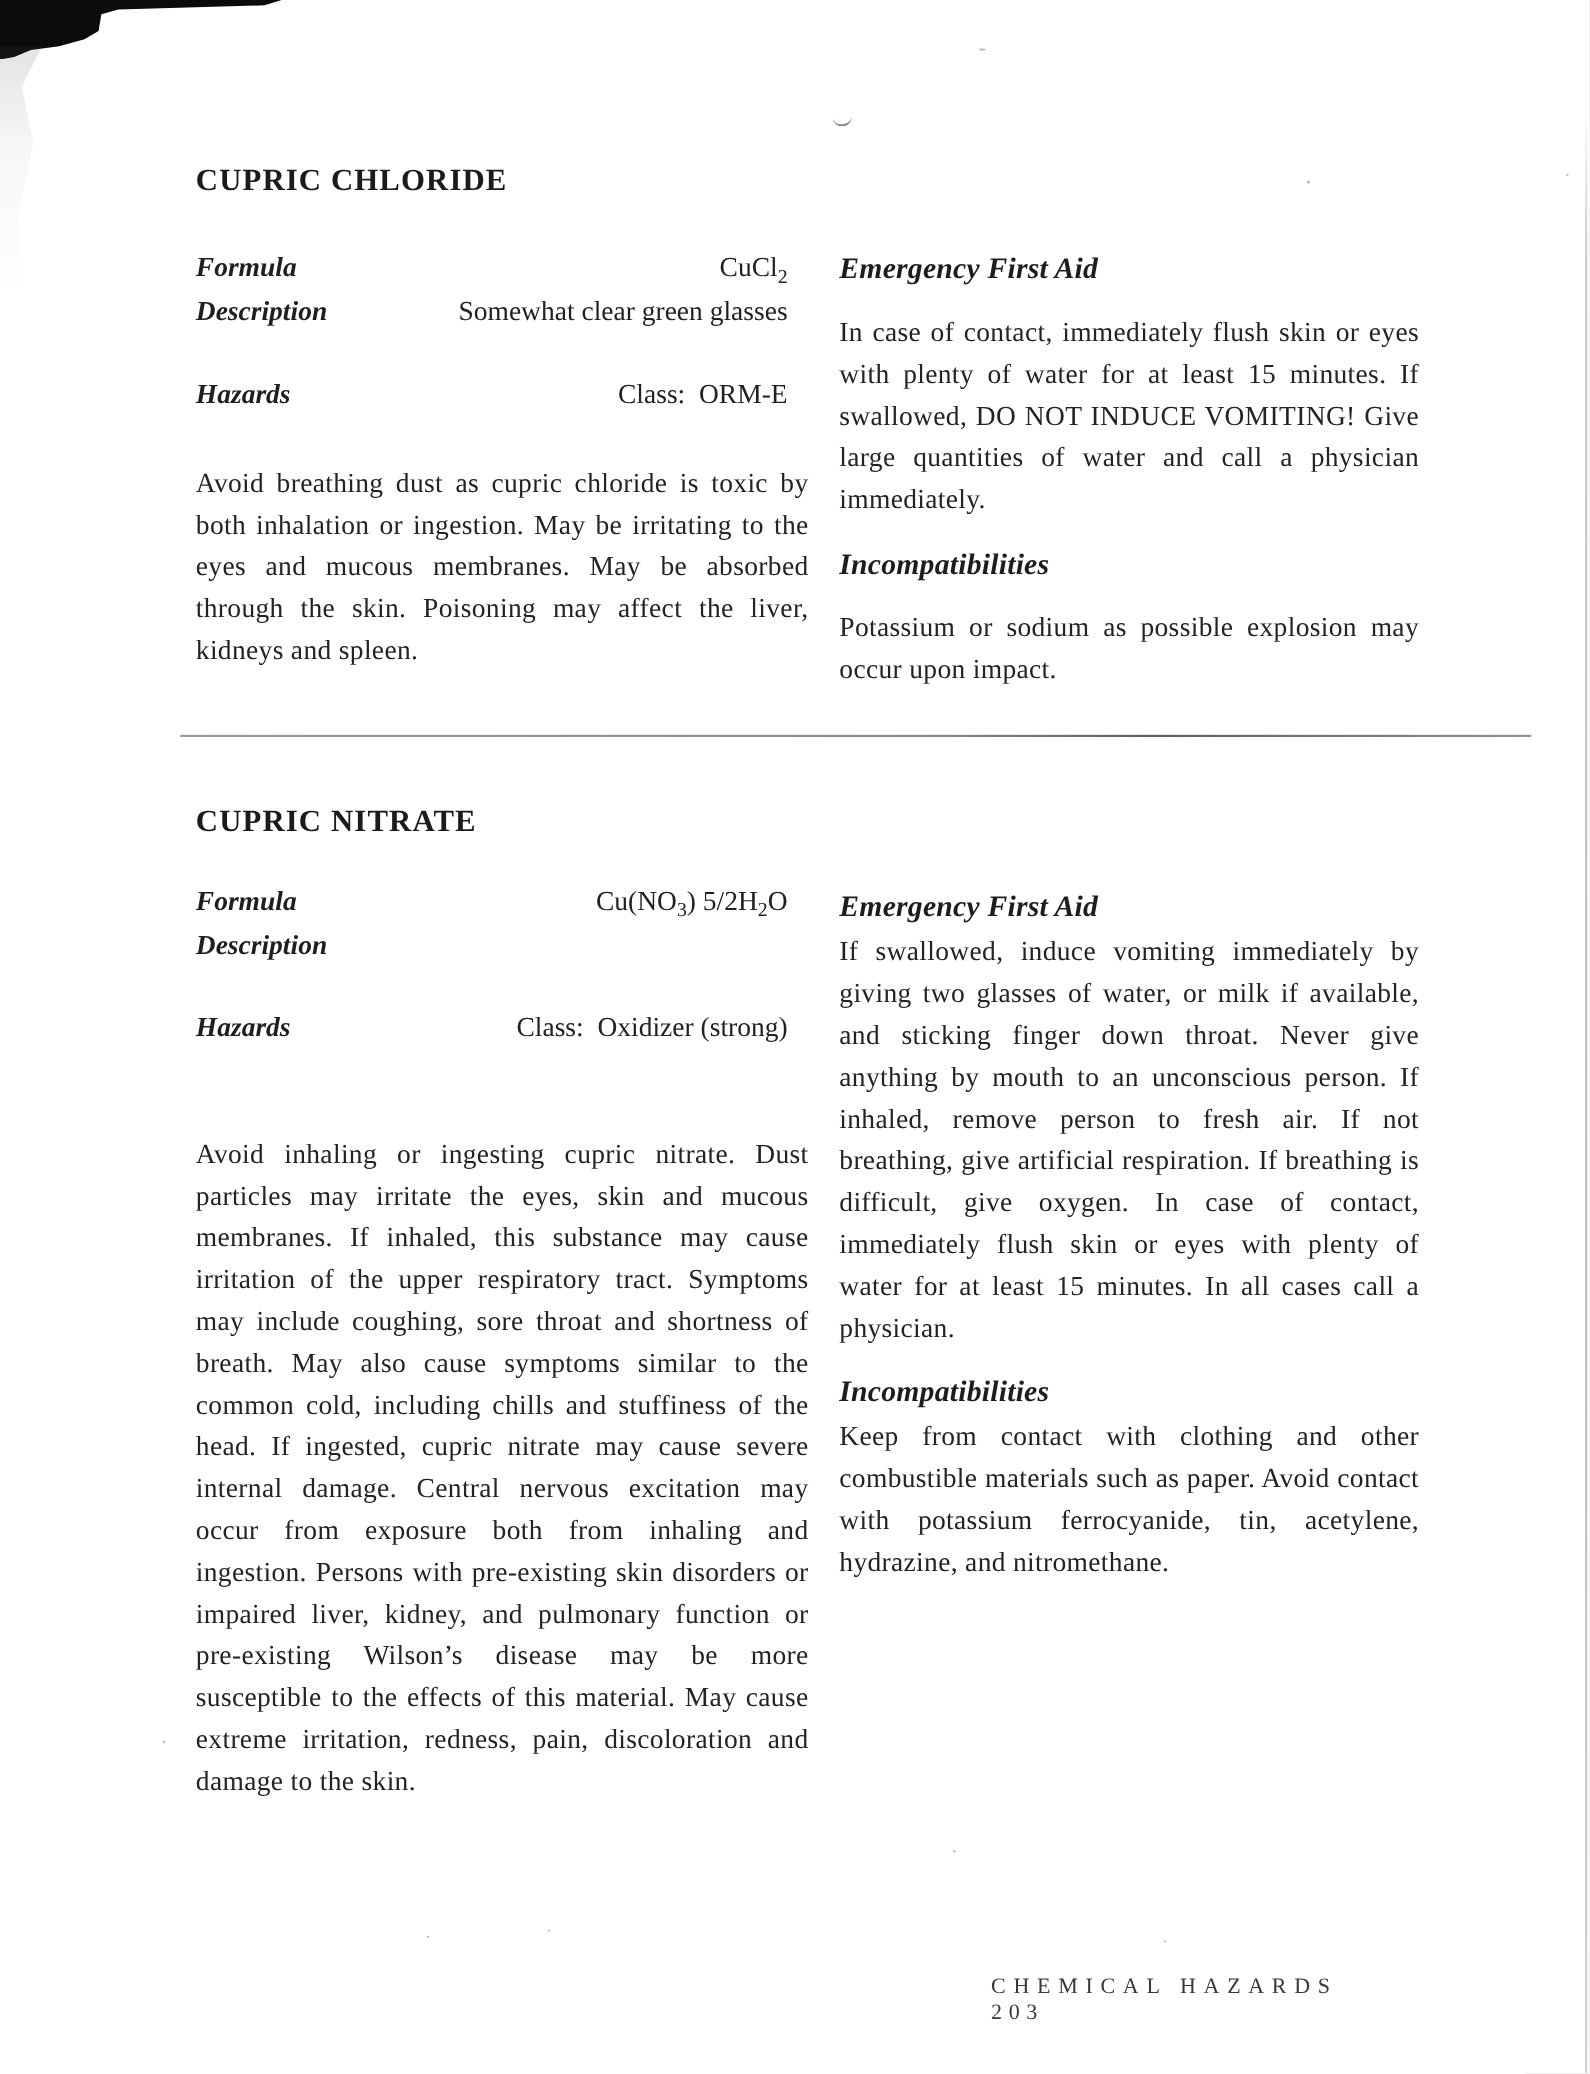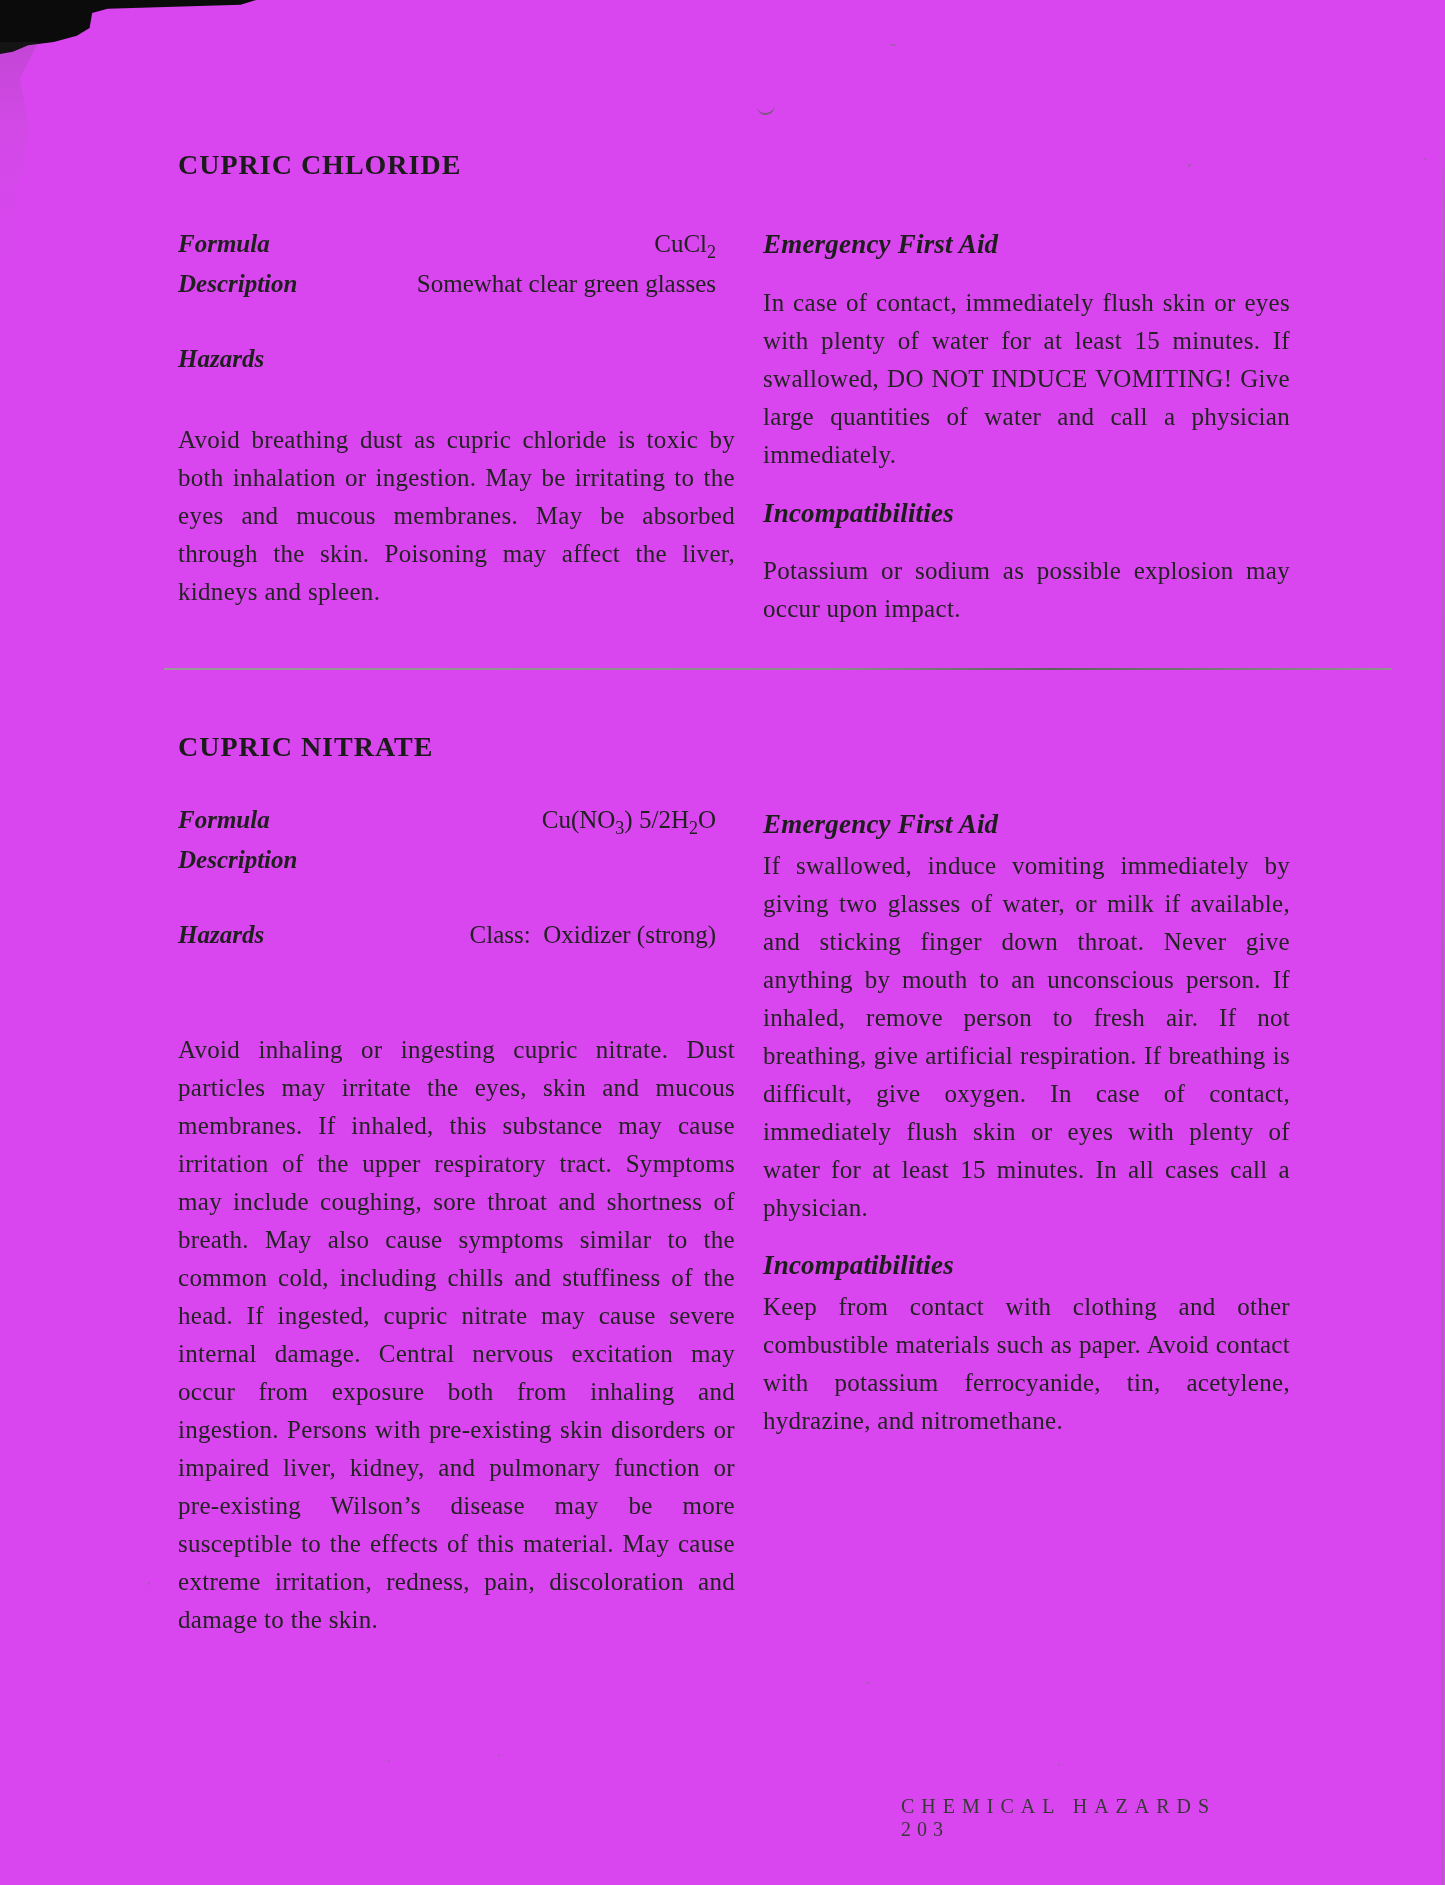--- a/index.html
+++ b/index.html
@@ -1,19 +1,19 @@
 <!DOCTYPE html>
 <html><head>
 <meta charset="utf-8">
 <style>
   html,body{margin:0;padding:0;background:#e8e8e6;}
   .page{
     position:relative;
     width:1445px;height:1885px;
-    background:#d946ef;
+    background:#ffffff;
     overflow:hidden;
     font-family:"Liberation Serif","DejaVu Serif",serif;
     color:#212121;
   }
   
   .corner-blob{
     position:absolute;left:0;top:0;width:256px;height:54px;
     background:#0b0b0b;filter:blur(.6px);
     clip-path:polygon(0 0,100% 0,94% 9%,42% 16%,36% 24%,35% 52%,30% 66%,21% 78%,11% 84%,5% 96%,0 100%);
   }
@@ -107,20 +107,21 @@
         <span class="flabel">Formula</span>
         <span class="fvalue"><span>CuCl</span><sub>2</sub></span>
       </div>
       <div class="frow">
         <span class="flabel">Description</span>
         <span class="fvalue"><span>Somewhat clear green glasses</span></span>
       </div>
       <div class="fspacer"></div>
       <div class="frow">
         <span class="flabel">Hazards</span>
+        <span class="fvalue"><span>Class:  ORM-E</span></span>
       </div>
     </div>
 
     <p class="body-par b1">Avoid breathing dust as cupric chloride is toxic by both inhalation or ingestion. May be irritating to the eyes and mucous membranes. May be absorbed through the skin. Poisoning may affect the liver, kidneys and spleen.</p>
 
     <h3 class="sub-heading rh1">Emergency First Aid</h3>
     <p class="body-par rp1">In case of contact, immediately flush skin or eyes with plenty of water for at least 15 minutes. If swallowed, DO NOT INDUCE VOMITING! Give large quantities of water and call a physician immediately.</p>
 
     <h3 class="sub-heading ih1">Incompatibilities</h3>
     <p class="body-par ip1">Potassium or sodium as possible explosion may occur upon impact.</p>

